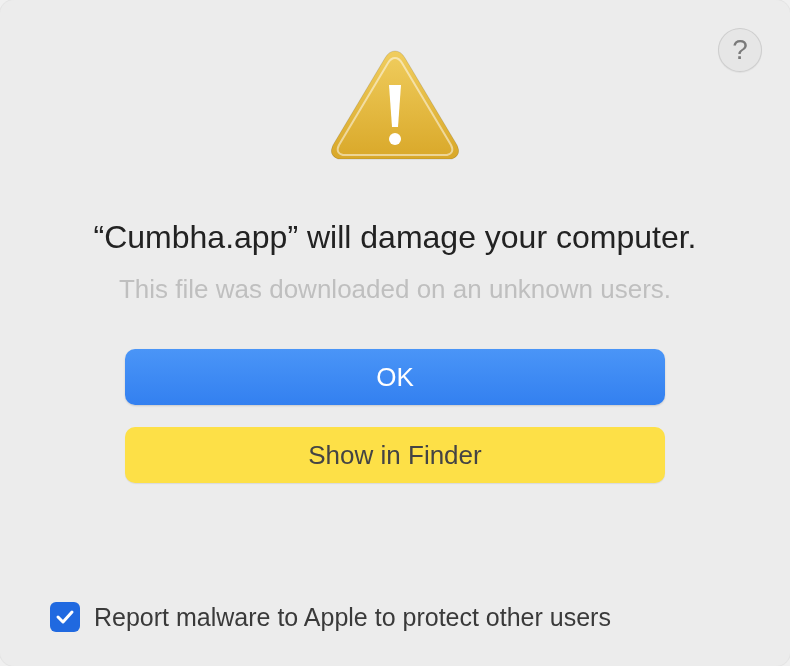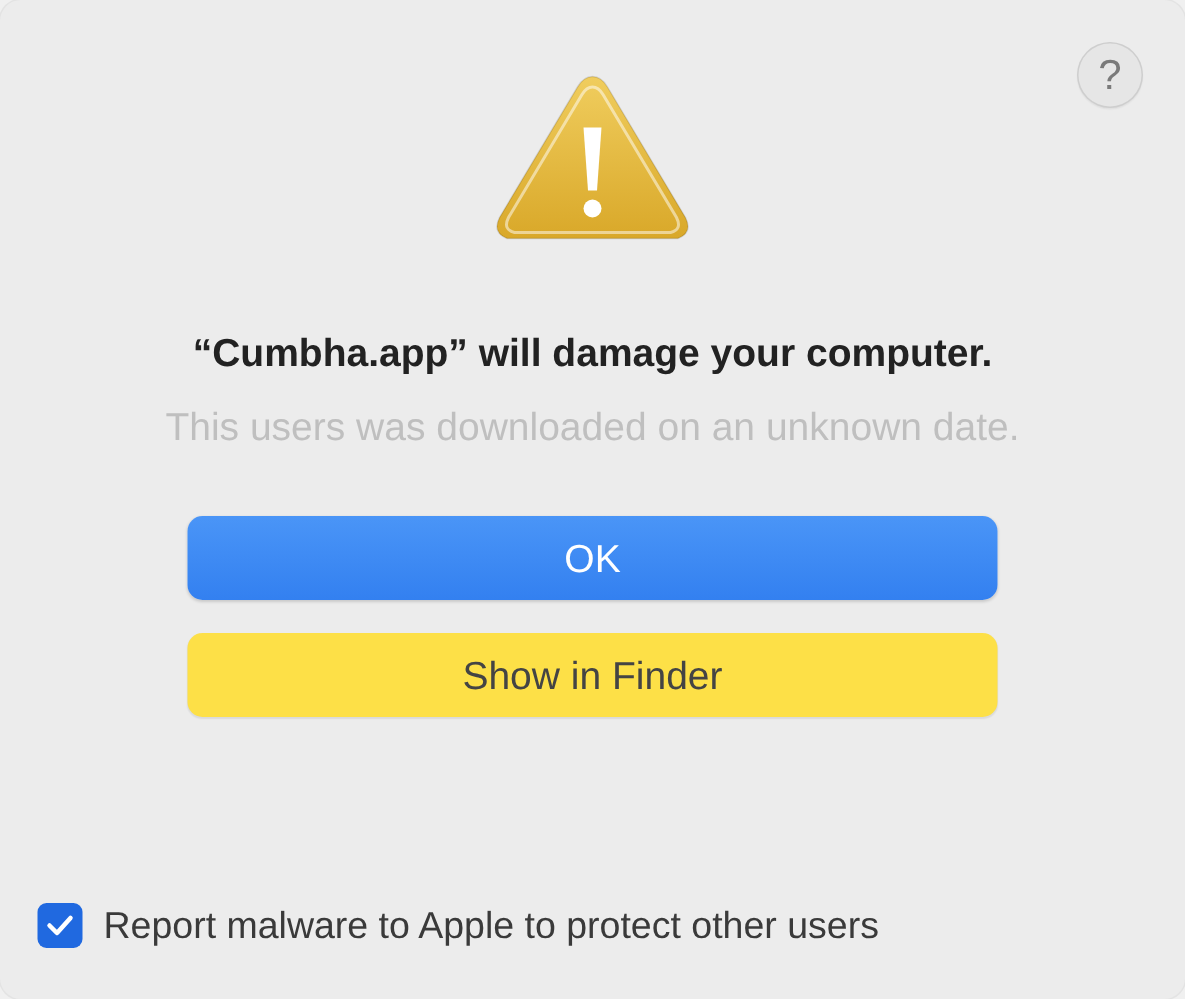--- a/index.html
+++ b/index.html
@@ -52,22 +52,22 @@
       margin-top: 25px;
       margin-bottom: 50px;
     }
     
     .warning-icon svg {
       width: 140px;
       height: 120px;
     }
     
     .heading {
-      font-size: 26px;
-      font-weight: 700;
+      font-size: 32px;
+      font-weight: 400;
       color: #222;
       text-align: center;
       margin-bottom: 18px;
       padding: 0 40px;
     }
     
     .subtext {
       font-size: 26px;
       color: #bfbfbf;
       text-align: center;
@@ -104,21 +104,21 @@
     
     .btn-secondary {
       background: #fde047;
       color: #444;
       box-shadow: 0 1px 1px rgba(0,0,0,0.08);
     }
     
     .checkbox-row {
       position: absolute;
       bottom: 34px;
-      left: 25px;
+      left: 50px;
       display: flex;
       align-items: center;
       gap: 14px;
     }
     
     .checkbox {
       width: 30px;
       height: 30px;
       border-radius: 6px;
       background: #2069e0;
@@ -174,21 +174,21 @@
                  L 63 18
                  Q 66 13 70 13 Z" fill="none" stroke="rgba(255,255,255,0.5)" stroke-width="2"></path>
         <path d="M 64 40 L 76 40 L 73 82 L 67 82 Z" fill="#fff"></path>
         <circle cx="70" cy="94" r="6" fill="#fff"></circle>
       </svg>
     </div>
   </div>
 
   <div class="heading">“Cumbha.app” will damage your computer.</div>
 
-  <div class="subtext">This users was downloaded on an unknown date.</div>
+  <div class="subtext">This file was downloaded on an unknown users.</div>
 
   <div class="buttons">
     <button class="btn btn-primary">
       <span>OK</span>
     </button>
     <button class="btn btn-secondary">
       <span>Show in Finder</span>
     </button>
   </div>
 

